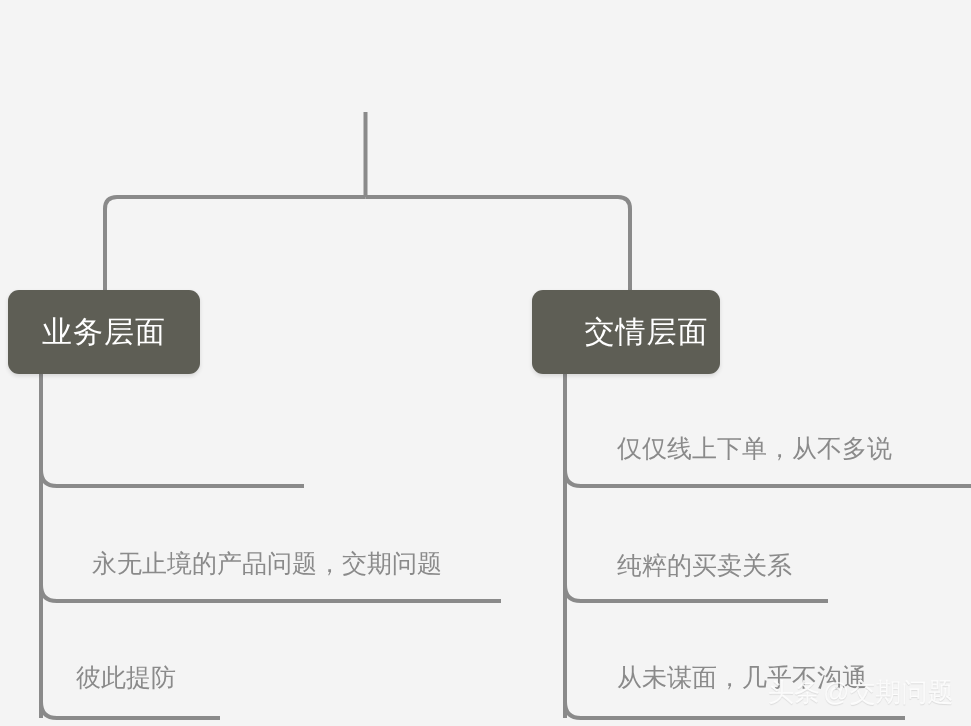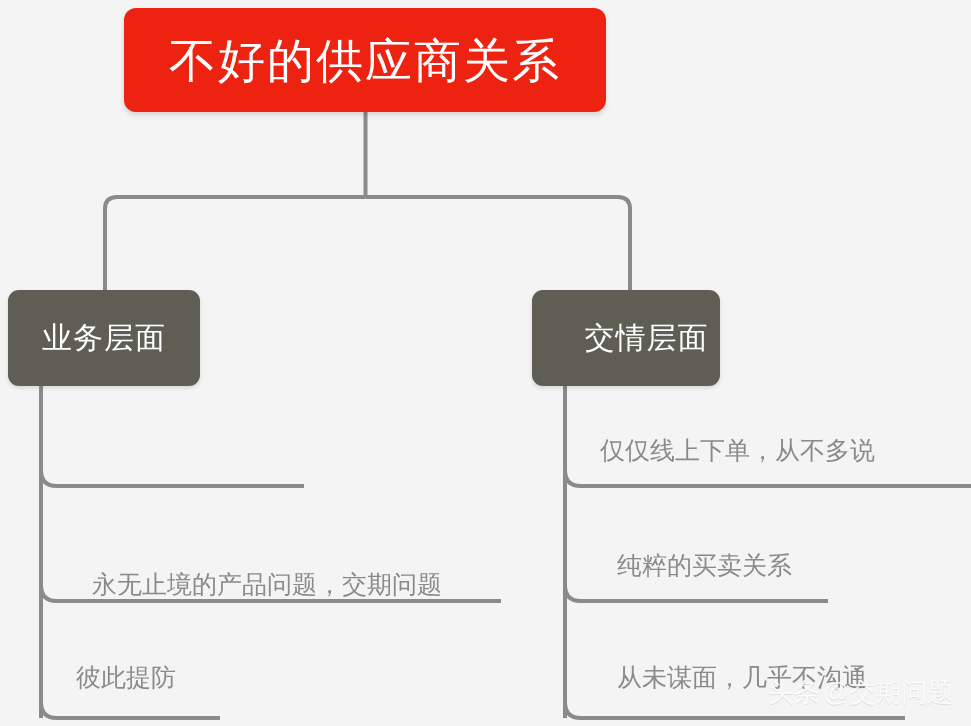--- a/index.html
+++ b/index.html
@@ -48,21 +48,21 @@
     color: #ffffff;
     font-size: 47px;
     letter-spacing: 2px;
     line-height: 1;
     white-space: nowrap;
   }
 
   
   .branch-node {
     position: absolute;
-    height: 96px;
+    height: 84px;
     background: #5e5e55;
     border-radius: 11px;
     box-shadow: 0 2px 4px rgba(0,0,0,0.12);
     display: flex;
     align-items: center;
     justify-content: center;
     box-sizing: border-box;
     z-index: 3;
   }
   .branch-node .node-text {
@@ -78,23 +78,23 @@
   
   .leaf-label {
     position: absolute;
     color: #8a8a8a;
     font-size: 25px;
     line-height: 1;
     white-space: nowrap;
     z-index: 2;
   }
   #leaf-l0 { left: 92px;  top: 438px; }
-  #leaf-l1 { left: 92px;  top: 572px; }
+  #leaf-l1 { left: 92px;  top: 553px; font-family: Liberation Mono, monospace; }
   #leaf-l2 { left: 76px;  top: 665px; }
-  #leaf-r0 { left: 600px; top: 438px; }
+  #leaf-r0 { left: 617px; top: 438px; font-family: Liberation Mono, monospace; }
   #leaf-r1 { left: 617px; top: 553px; }
   #leaf-r2 { left: 617px; top: 665px; }
 
   
   .watermark {
     position: absolute;
     left: 744px;
     top: 679px;
     font-size: 26px;
     color: rgba(255,255,255,0.85);
@@ -129,23 +129,20 @@
       <path d="M 41 702 Q 41 718 57 718 L 220 718"></path>
 
       <path d="M 565 366 L 565 718"></path>
 
       <path d="M 565 470 Q 565 486 581 486 L 971 486"></path>
       <path d="M 565 585 Q 565 601 581 601 L 828 601"></path>
       <path d="M 565 702 Q 565 718 581 718 L 905 718"></path>
     </g>
   </svg>
 
-  <div class="root-node">
-    <span class="node-text">不好的供应商关系</span>
-  </div>
 
   <div class="branch-node" id="branch-0">
     <span class="node-text">业务层面</span>
   </div>
 
   <div class="branch-node" id="branch-1">
     <span class="node-text">交情层面</span>
   </div>
 
   <div class="leaf-label" id="leaf-l1">永无止境的产品问题，交期问题</div>

